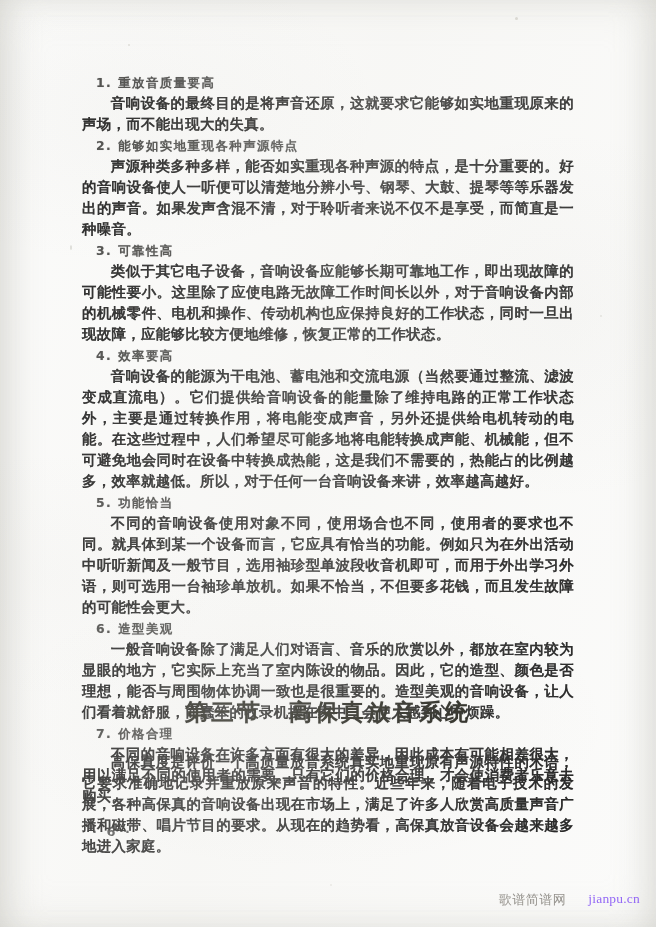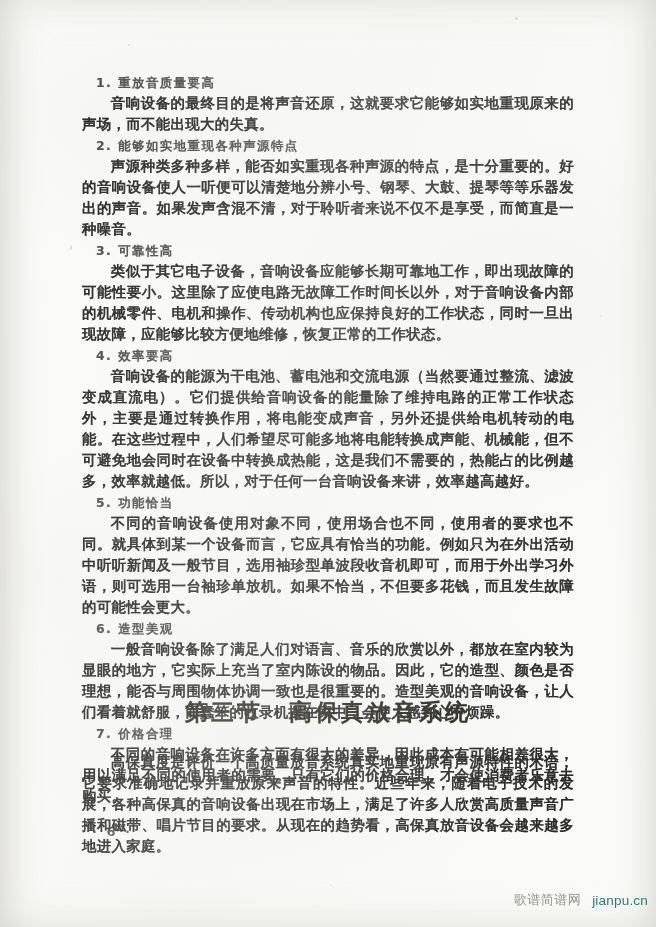--- a/index.html
+++ b/index.html
@@ -118,39 +118,39 @@
     color: #2b2b2b;
     font-size: 13px;
     letter-spacing: 2.5px;
     font-weight: 700;
     opacity: 0.82;
   }
 
   
   .watermark {
     position: absolute;
-    right: 8px;
+    right: 16px;
     bottom: 18px;
     z-index: 5;
     display: flex;
-    align-items: center;
-    gap: 11px;
+    align-items: flex-start;
+    gap: 22px;
     opacity: 0.92;
   }
   .watermark .wm-cn {
     font-size: 13px;
     color: #8d8a84;
     letter-spacing: 0.5px;
     font-family: "DejaVu Sans", "Liberation Sans", sans-serif;
   }
   .watermark .wm-domain {
     font-size: 13.5px;
-    color: #0f766e;
+    color: #8b5cf6;
     letter-spacing: 0.2px;
-    font-family: Liberation Sans, sans-serif;
+    font-family: Liberation Serif, serif;
   }
 
   
   .speck {
     position: absolute;
     background: #b9b7ad;
     border-radius: 50%;
     z-index: 3;
     pointer-events: none;
   }

